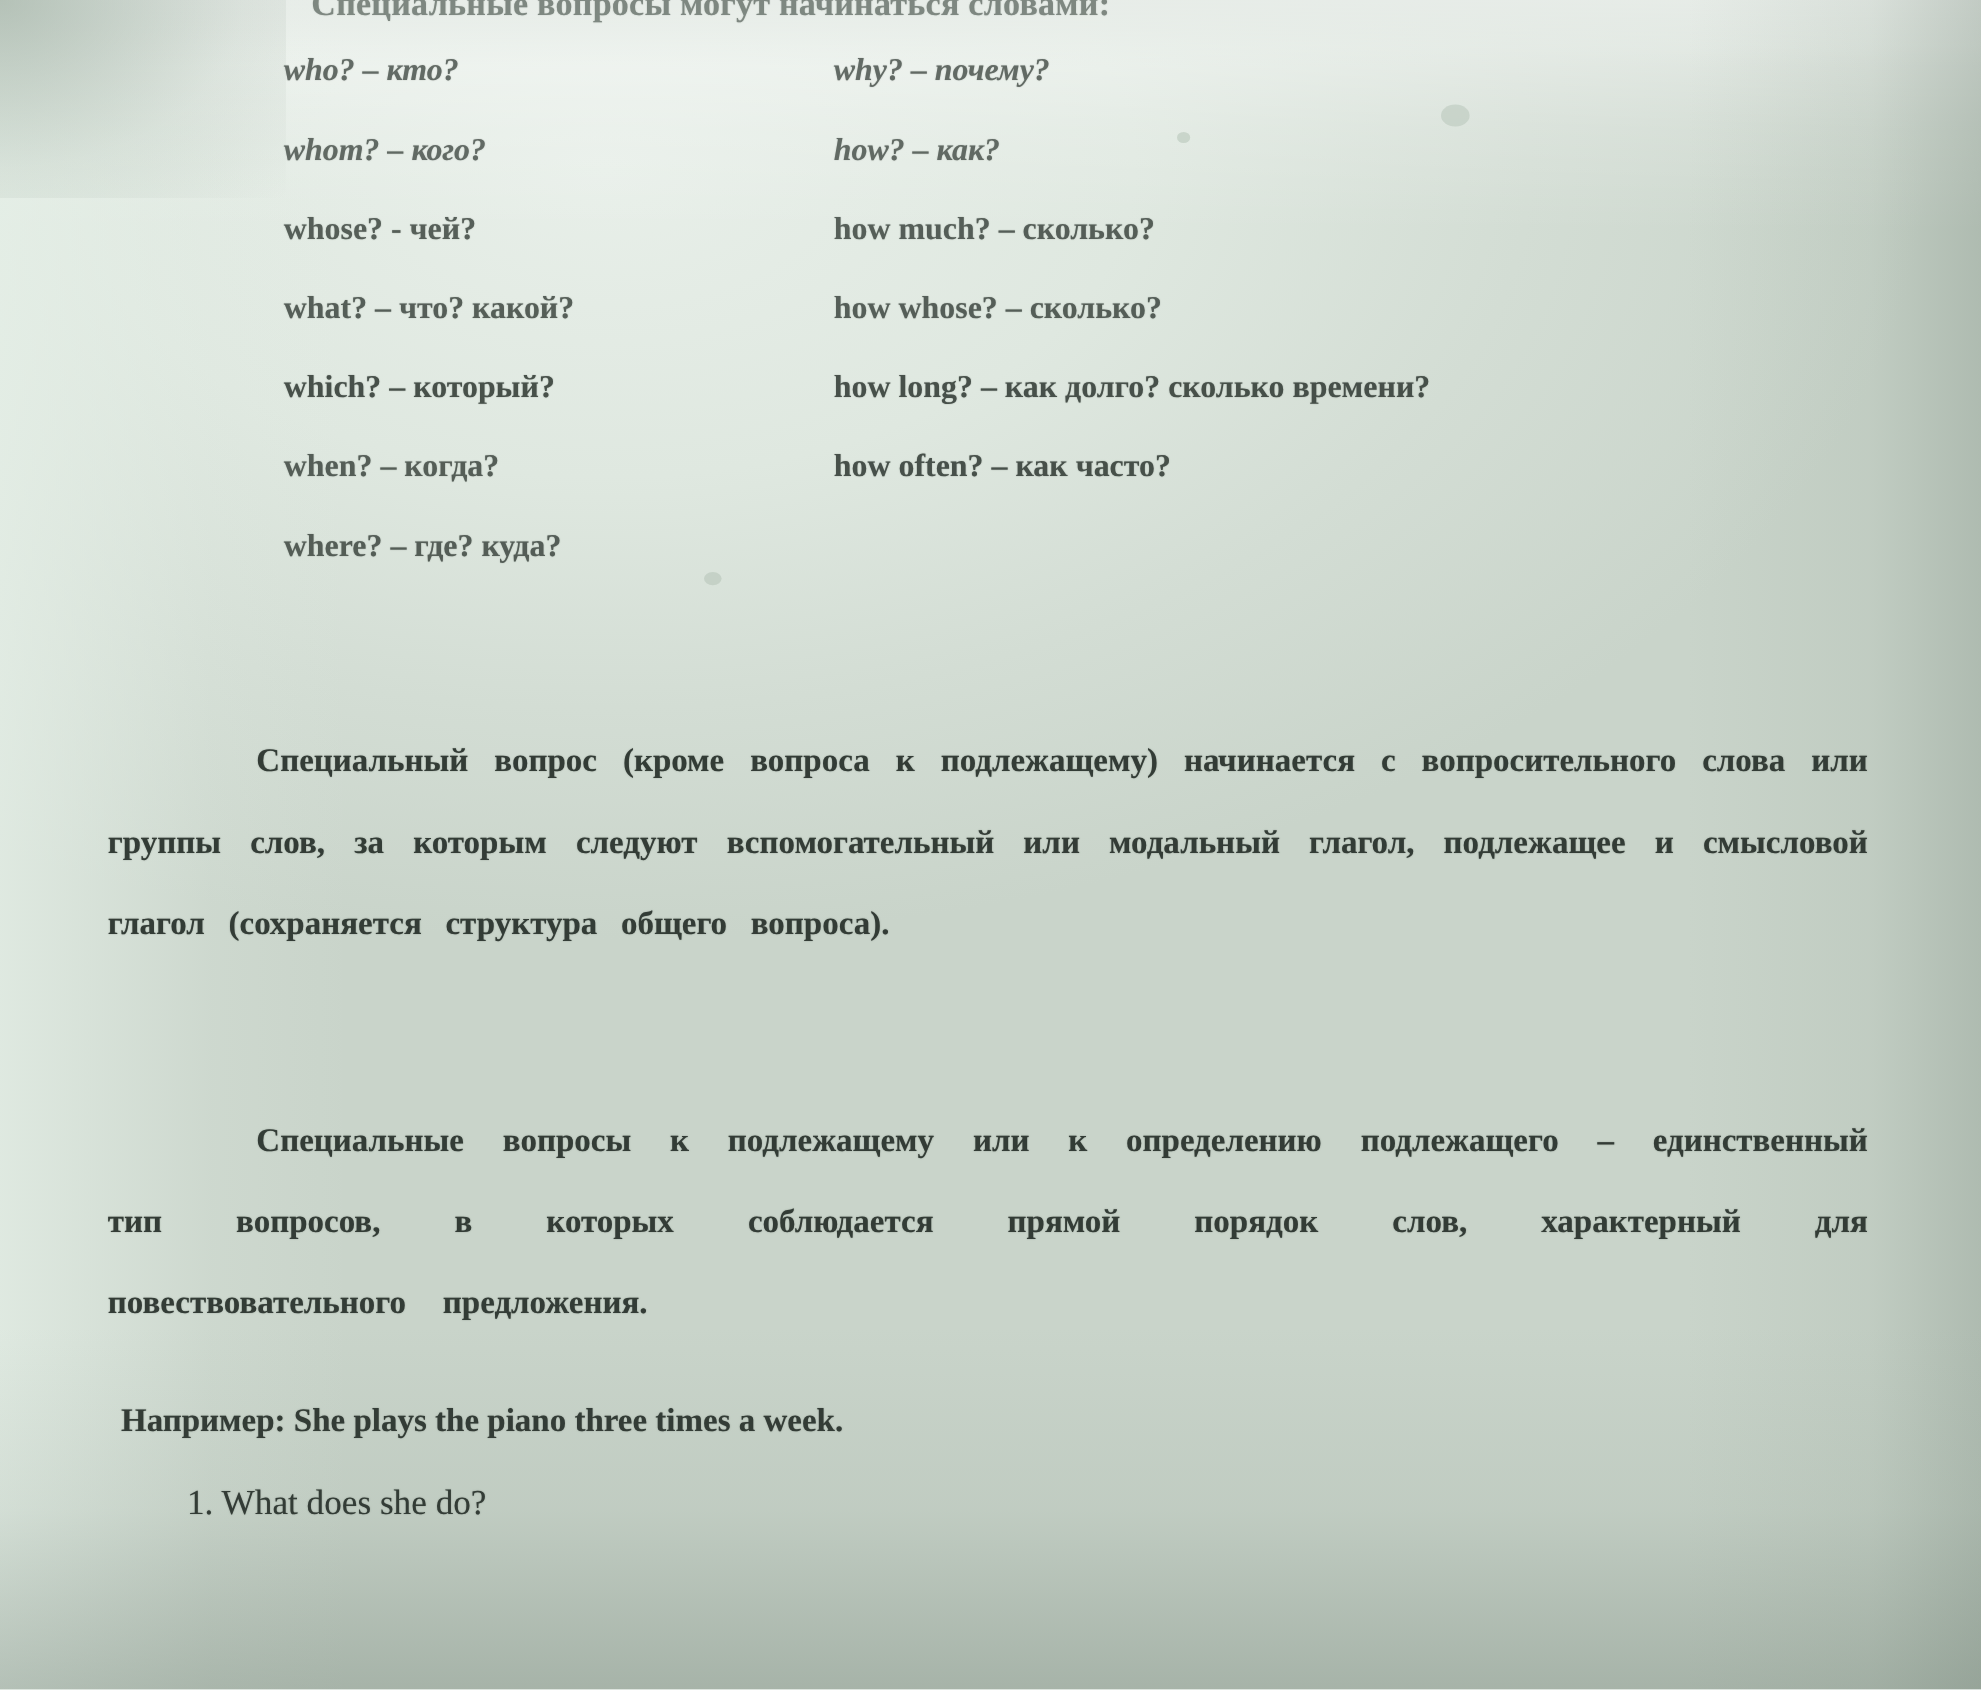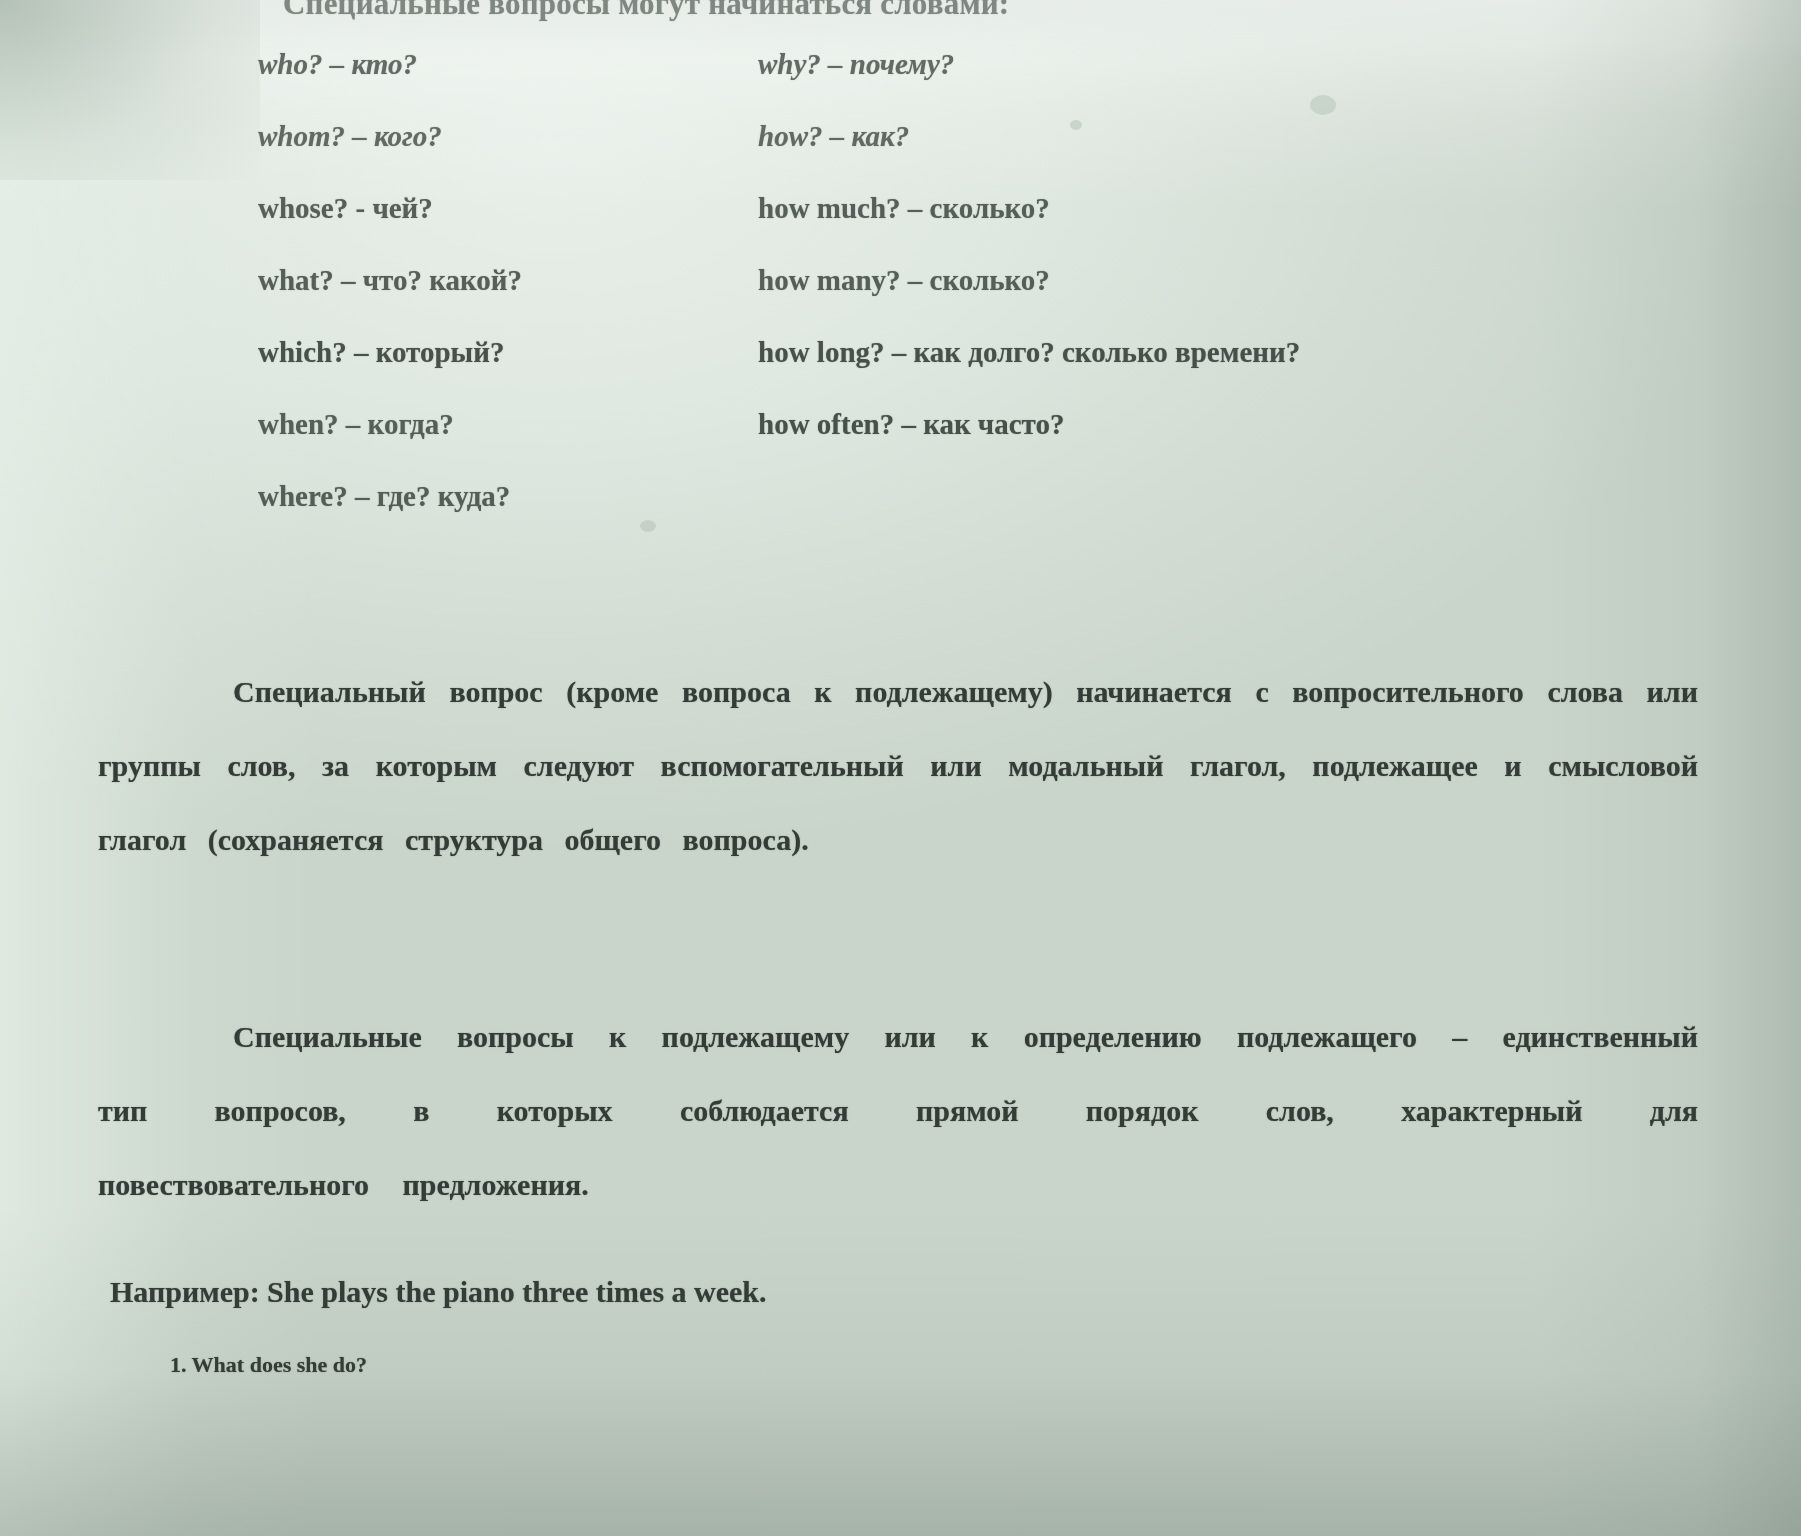--- a/index.html
+++ b/index.html
@@ -130,22 +130,22 @@
   .block-p2 { position: absolute; top: 1000px; left: 65px; width: 1600px; }
   .block-p3 { position: absolute; top: 1255px; left: 65px; width: 1600px; margin-left: 12px; }
 
   .example-line {
     font-size: 30px;
     font-weight: bold;
     line-height: 74px;
     white-space: nowrap;
   }
   .numbered {
-    font-size: 22px;
-    font-weight: bold;
+    font-size: 32px;
+    font-weight: normal;
     line-height: 72px;
     white-space: nowrap;
     padding-left: 60px;
   }
   .wide-space { word-spacing: 14px; }
   .wider-space { word-spacing: 26px; }
 
   .speck {
     position: absolute;
     border-radius: 50%;
@@ -177,21 +177,21 @@
         <div class="qcol-right fade-a">how? – как?</div>
       </div>
 
       <div class="qrow">
         <div class="qcol-left fade-b">whose? - чей?</div>
         <div class="qcol-right fade-b">how much? – сколько?</div>
       </div>
 
       <div class="qrow">
         <div class="qcol-left fade-b">what? – что? какой?</div>
-        <div class="qcol-right fade-b">how  many? – сколько?</div>
+        <div class="qcol-right fade-b">how  whose? – сколько?</div>
       </div>
 
       <div class="qrow">
         <div class="qcol-left fade-c">which? – который?</div>
         <div class="qcol-right fade-c">how long? – как долго? сколько времени?</div>
       </div>
 
       <div class="qrow">
         <div class="qcol-left fade-b">when? – когда?</div>
         <div class="qcol-right fade-c">how often? – как часто?</div>

